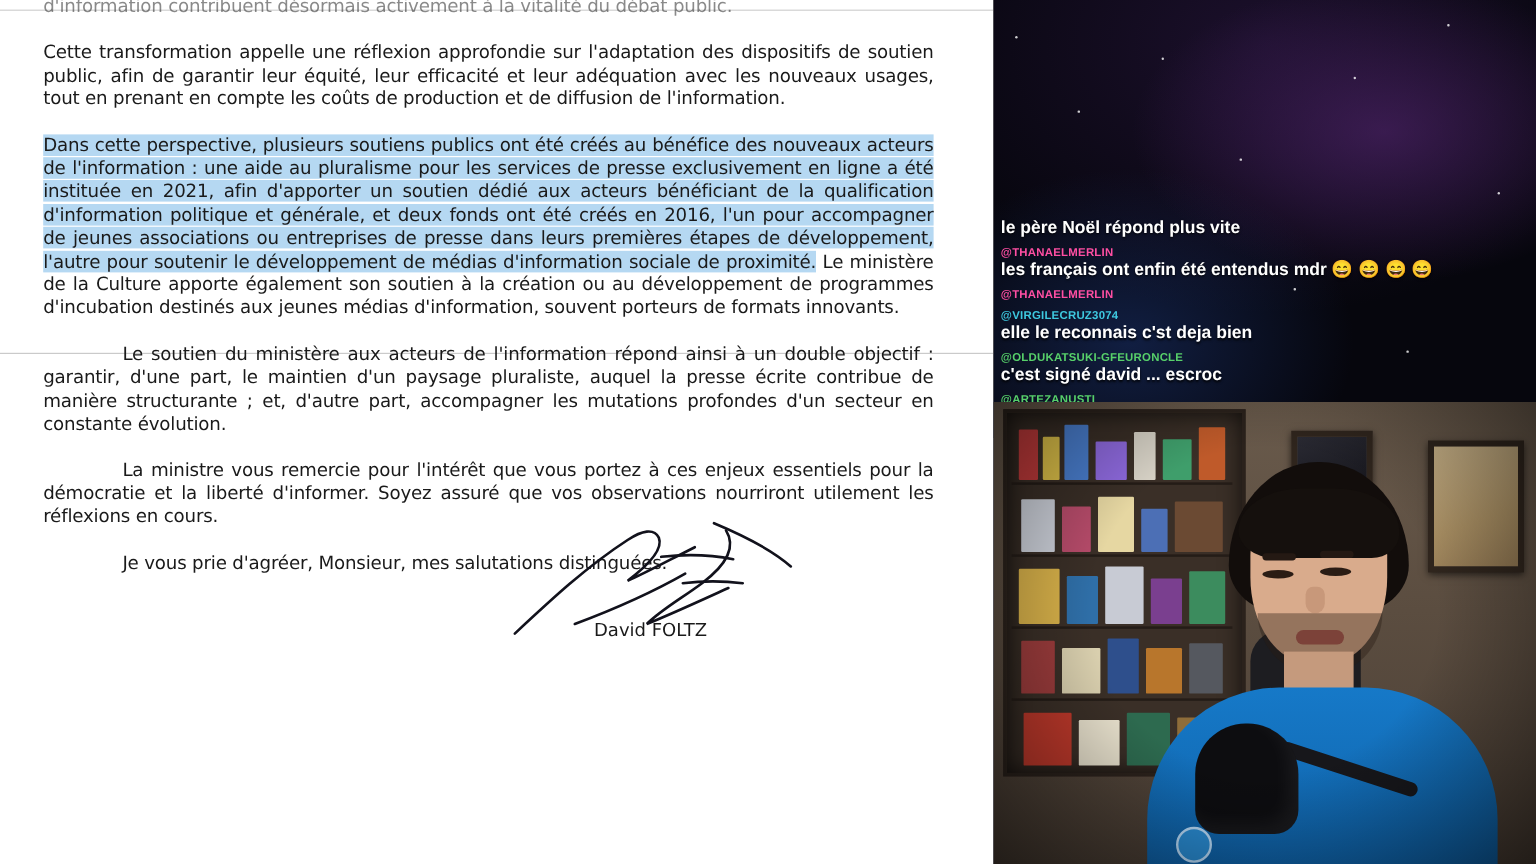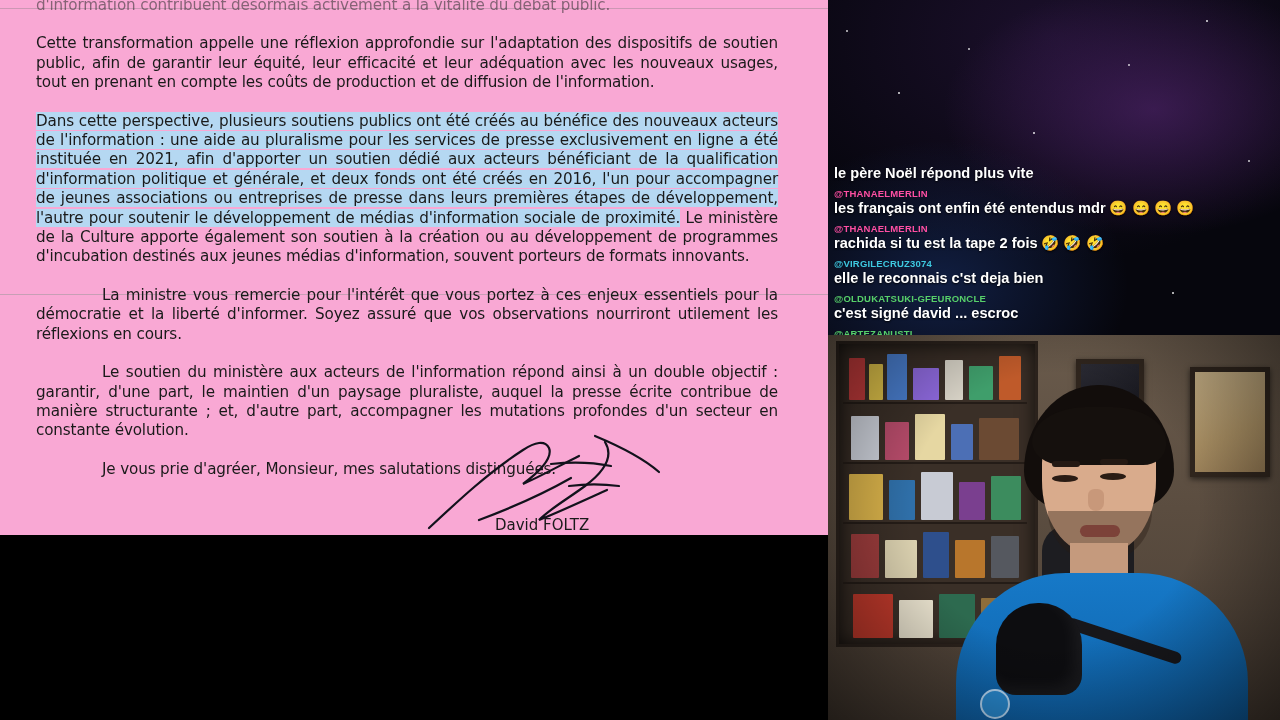--- a/index.html
+++ b/index.html
@@ -17,22 +17,22 @@
     width: 1280px;
     height: 720px;
     background: #000;
   }
 
   
   #doc-pane {
     position: absolute;
     left: 0; top: 0;
     width: 828px;
-    height: 535px;
-    background: #f9a8d4;
+    height: 720px;
+    background: #ffffff;
     overflow: hidden;
   }
 
   .doc-body {
     position: absolute;
     left: 36px;
     top: 0px;
     width: 742px;
     color: #1a1a1a;
     font-size: 15.2px;
@@ -343,25 +343,25 @@
 
       <p class="doc-p">
         <span>Cette transformation appelle une réflexion approfondie sur l'adaptation des dispositifs de soutien public, afin de garantir leur équité, leur efficacité et leur adéquation avec les nouveaux usages, tout en prenant en compte les coûts de production et de diffusion de l'information.</span>
       </p>
 
       <p class="doc-p">
         <span class="hl">Dans cette perspective, plusieurs soutiens publics ont été créés au bénéfice des nouveaux acteurs de l'information : une aide au pluralisme pour les services de presse exclusivement en ligne a été instituée en 2021, afin d'apporter un soutien dédié aux acteurs bénéficiant de la qualification d'information politique et générale, et deux fonds ont été créés en 2016, l'un pour accompagner de jeunes associations ou entreprises de presse dans leurs premières étapes de développement, l'autre pour soutenir le développement de médias d'information sociale de proximité.</span><span> Le ministère de la Culture apporte également son soutien à la création ou au développement de programmes d'incubation destinés aux jeunes médias d'information, souvent porteurs de formats innovants.</span>
       </p>
 
       <p class="doc-p indent">
+        <span>Le soutien du ministère aux acteurs de l'information répond ainsi à un double objectif : garantir, d'une part, le maintien d'un paysage pluraliste, auquel la presse écrite contribue de manière structurante ; et, d'autre part, accompagner les mutations profondes d'un secteur en constante évolution.</span>
+      </p>
+
+      <p class="doc-p indent">
         <span>La ministre vous remercie pour l'intérêt que vous portez à ces enjeux essentiels pour la démocratie et la liberté d'informer. Soyez assuré que vos observations nourriront utilement les réflexions en cours.</span>
-      </p>
-
-      <p class="doc-p indent">
-        <span>Le soutien du ministère aux acteurs de l'information répond ainsi à un double objectif : garantir, d'une part, le maintien d'un paysage pluraliste, auquel la presse écrite contribue de manière structurante ; et, d'autre part, accompagner les mutations profondes d'un secteur en constante évolution.</span>
       </p>
 
       <p class="doc-p indent closing">
         <span>Je vous prie d'agréer, Monsieur, mes salutations distinguées.</span>
       </p>
     </div>
 
     <div class="sig-wrap">
       <svg width="300" height="110" viewBox="0 0 300 110">
         <g fill="none" stroke="#12121c" stroke-width="2.2" stroke-linecap="round">
@@ -397,21 +397,20 @@
           <span class="chat-text">le père Noël répond plus vite</span>
         </div>
 
         <div class="chat-msg">
           <span class="chat-user" style="color:#ff4fa3">@THANAELMERLIN</span>
           <span class="chat-text">les français ont enfin été entendus mdr 😄 😄 😄 😄</span>
         </div>
 
         <div class="chat-msg">
           <span class="chat-user" style="color:#ff4fa3">@THANAELMERLIN</span>
-          <span class="chat-text">rachida si tu est la tape 2 fois 🤣 🤣 🤣</span>
         </div>
 
         <div class="chat-msg">
           <span class="chat-user" style="color:#3ec9e0">@VIRGILECRUZ3074</span>
           <span class="chat-text">elle le reconnais c'st deja bien</span>
         </div>
 
         <div class="chat-msg">
           <span class="chat-user" style="color:#57d06a">@OLDUKATSUKI-GFEURONCLE</span>
           <span class="chat-text">c'est signé david ... escroc</span>

